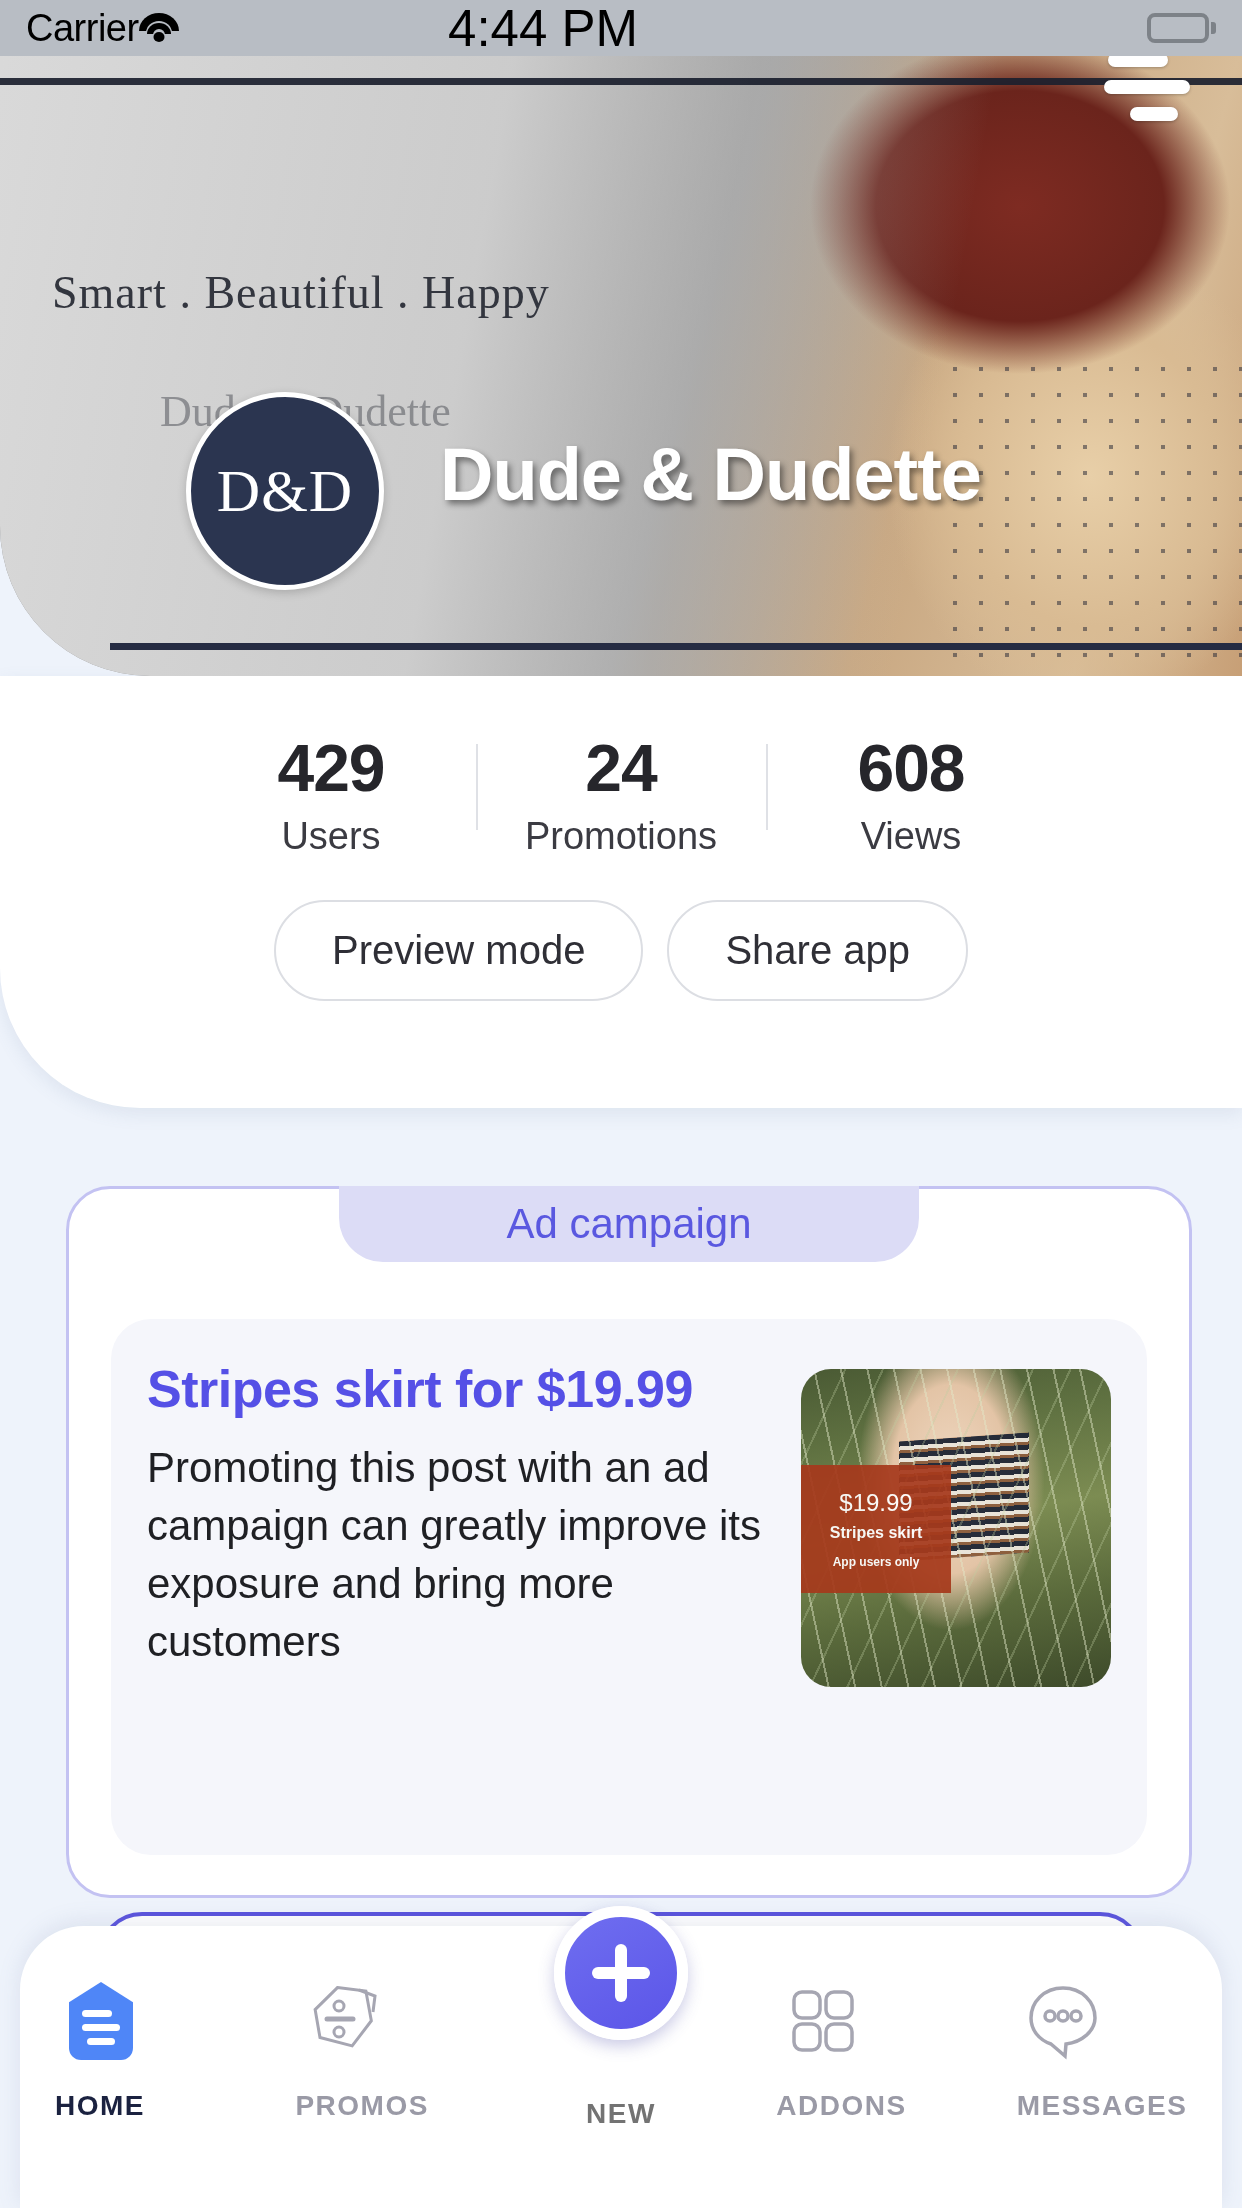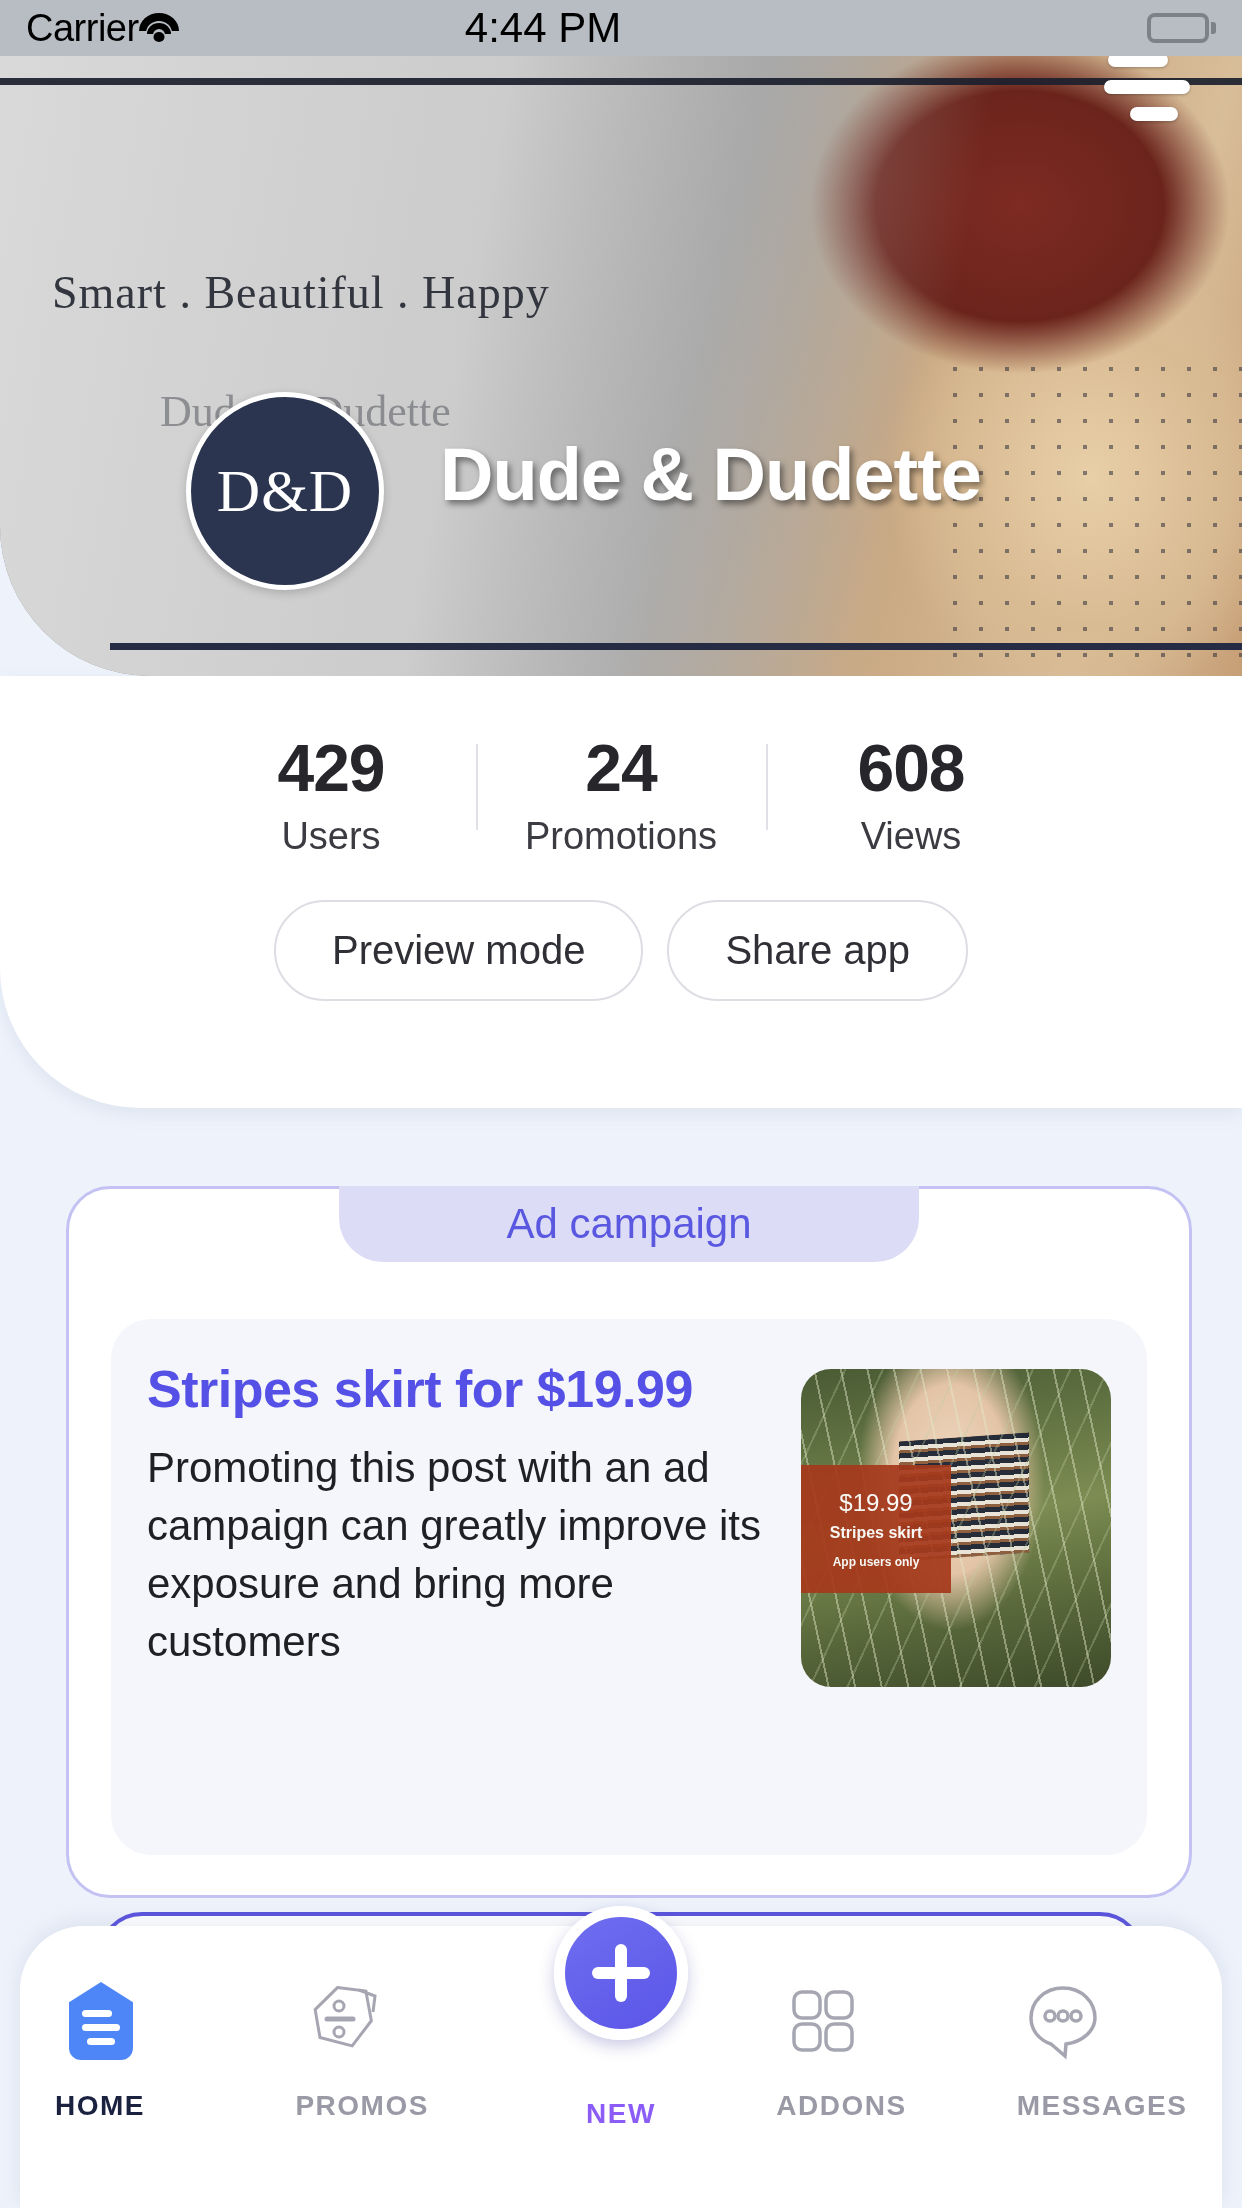--- a/index.html
+++ b/index.html
@@ -19,21 +19,21 @@
   }
   #sb-left { display:flex; align-items:center; }
   #sb-carrier { font-size:38px; color:#000; letter-spacing:-.5px; }
   .wifi { width:40px; height:30px; position:relative; }
   .wifi i { position:absolute; left:50%; transform:translateX(-50%); border-radius:50% 50% 0 0 / 100% 100% 0 0; background:#000; }
   .wifi i.a { width:40px; height:18px; top:0; }
   .wifi i.b { width:26px; height:12px; top:8px; background:#b8bdc4; }
   .wifi i.c { width:24px; height:11px; top:10px; background:#000; }
   .wifi i.d { width:12px; height:6px; top:16px; background:#b8bdc4; }
   .wifi i.e { width:11px; height:10px; top:19px; background:#000; border-radius:50%; }
-  #sb-time { position:absolute; left:0; width:1086px; text-align:center; font-size:42px; color:#000; font-weight:400; }
+  #sb-time { position:absolute; left:0; width:1086px; text-align:center; font-size:51px; color:#000; font-weight:400; }
   #sb-right { margin-left:auto; display:flex; align-items:center; z-index:2; }
   .batt { width:62px; height:30px; border:4px solid #7d8288; border-radius:8px; padding:2px; }
   .batt .fill { width:100%; height:100%; background:#000; border-radius:3px; }
   .batt-cap { width:5px; height:12px; background:#7d8288; border-radius:0 3px 3px 0; margin-left:2px; }
 
   
   #banner {
     position:absolute; top:56px; left:0; width:1242px; height:620px;
     border-bottom-left-radius:150px; overflow:hidden; z-index:10;
   }
@@ -148,21 +148,21 @@
 
   
   #fabwrap { position:absolute; left:50%; transform:translateX(-50%); bottom:168px; z-index:50;
     display:flex; flex-direction:column; align-items:center; }
   #fab { width:134px; height:134px; border-radius:50%; background:linear-gradient(150deg,#6f6ef0,#5b55e8);
     border:11px solid #fff; display:flex; align-items:center; justify-content:center;
     box-shadow:0 6px 16px rgba(80,80,170,.3); }
   #fab .pl, #fab .pv { position:absolute; background:#fff; border-radius:6px; }
   #fab .pl { width:58px; height:12px; }
   #fab .pv { width:12px; height:58px; }
-  #fablabel { position:absolute; bottom:-90px; font-size:28px; font-weight:bold; letter-spacing:1.5px; color:#8b5cf6; }
+  #fablabel { position:absolute; bottom:-90px; font-size:28px; font-weight:bold; letter-spacing:1.5px; color:#737373; }
 </style>
 </head>
 <body>
 
 <div id="phone">
 
   <div id="statusbar">
     <div id="sb-left">
       <span id="sb-carrier">Carrier</span>
       <span class="wifi">

